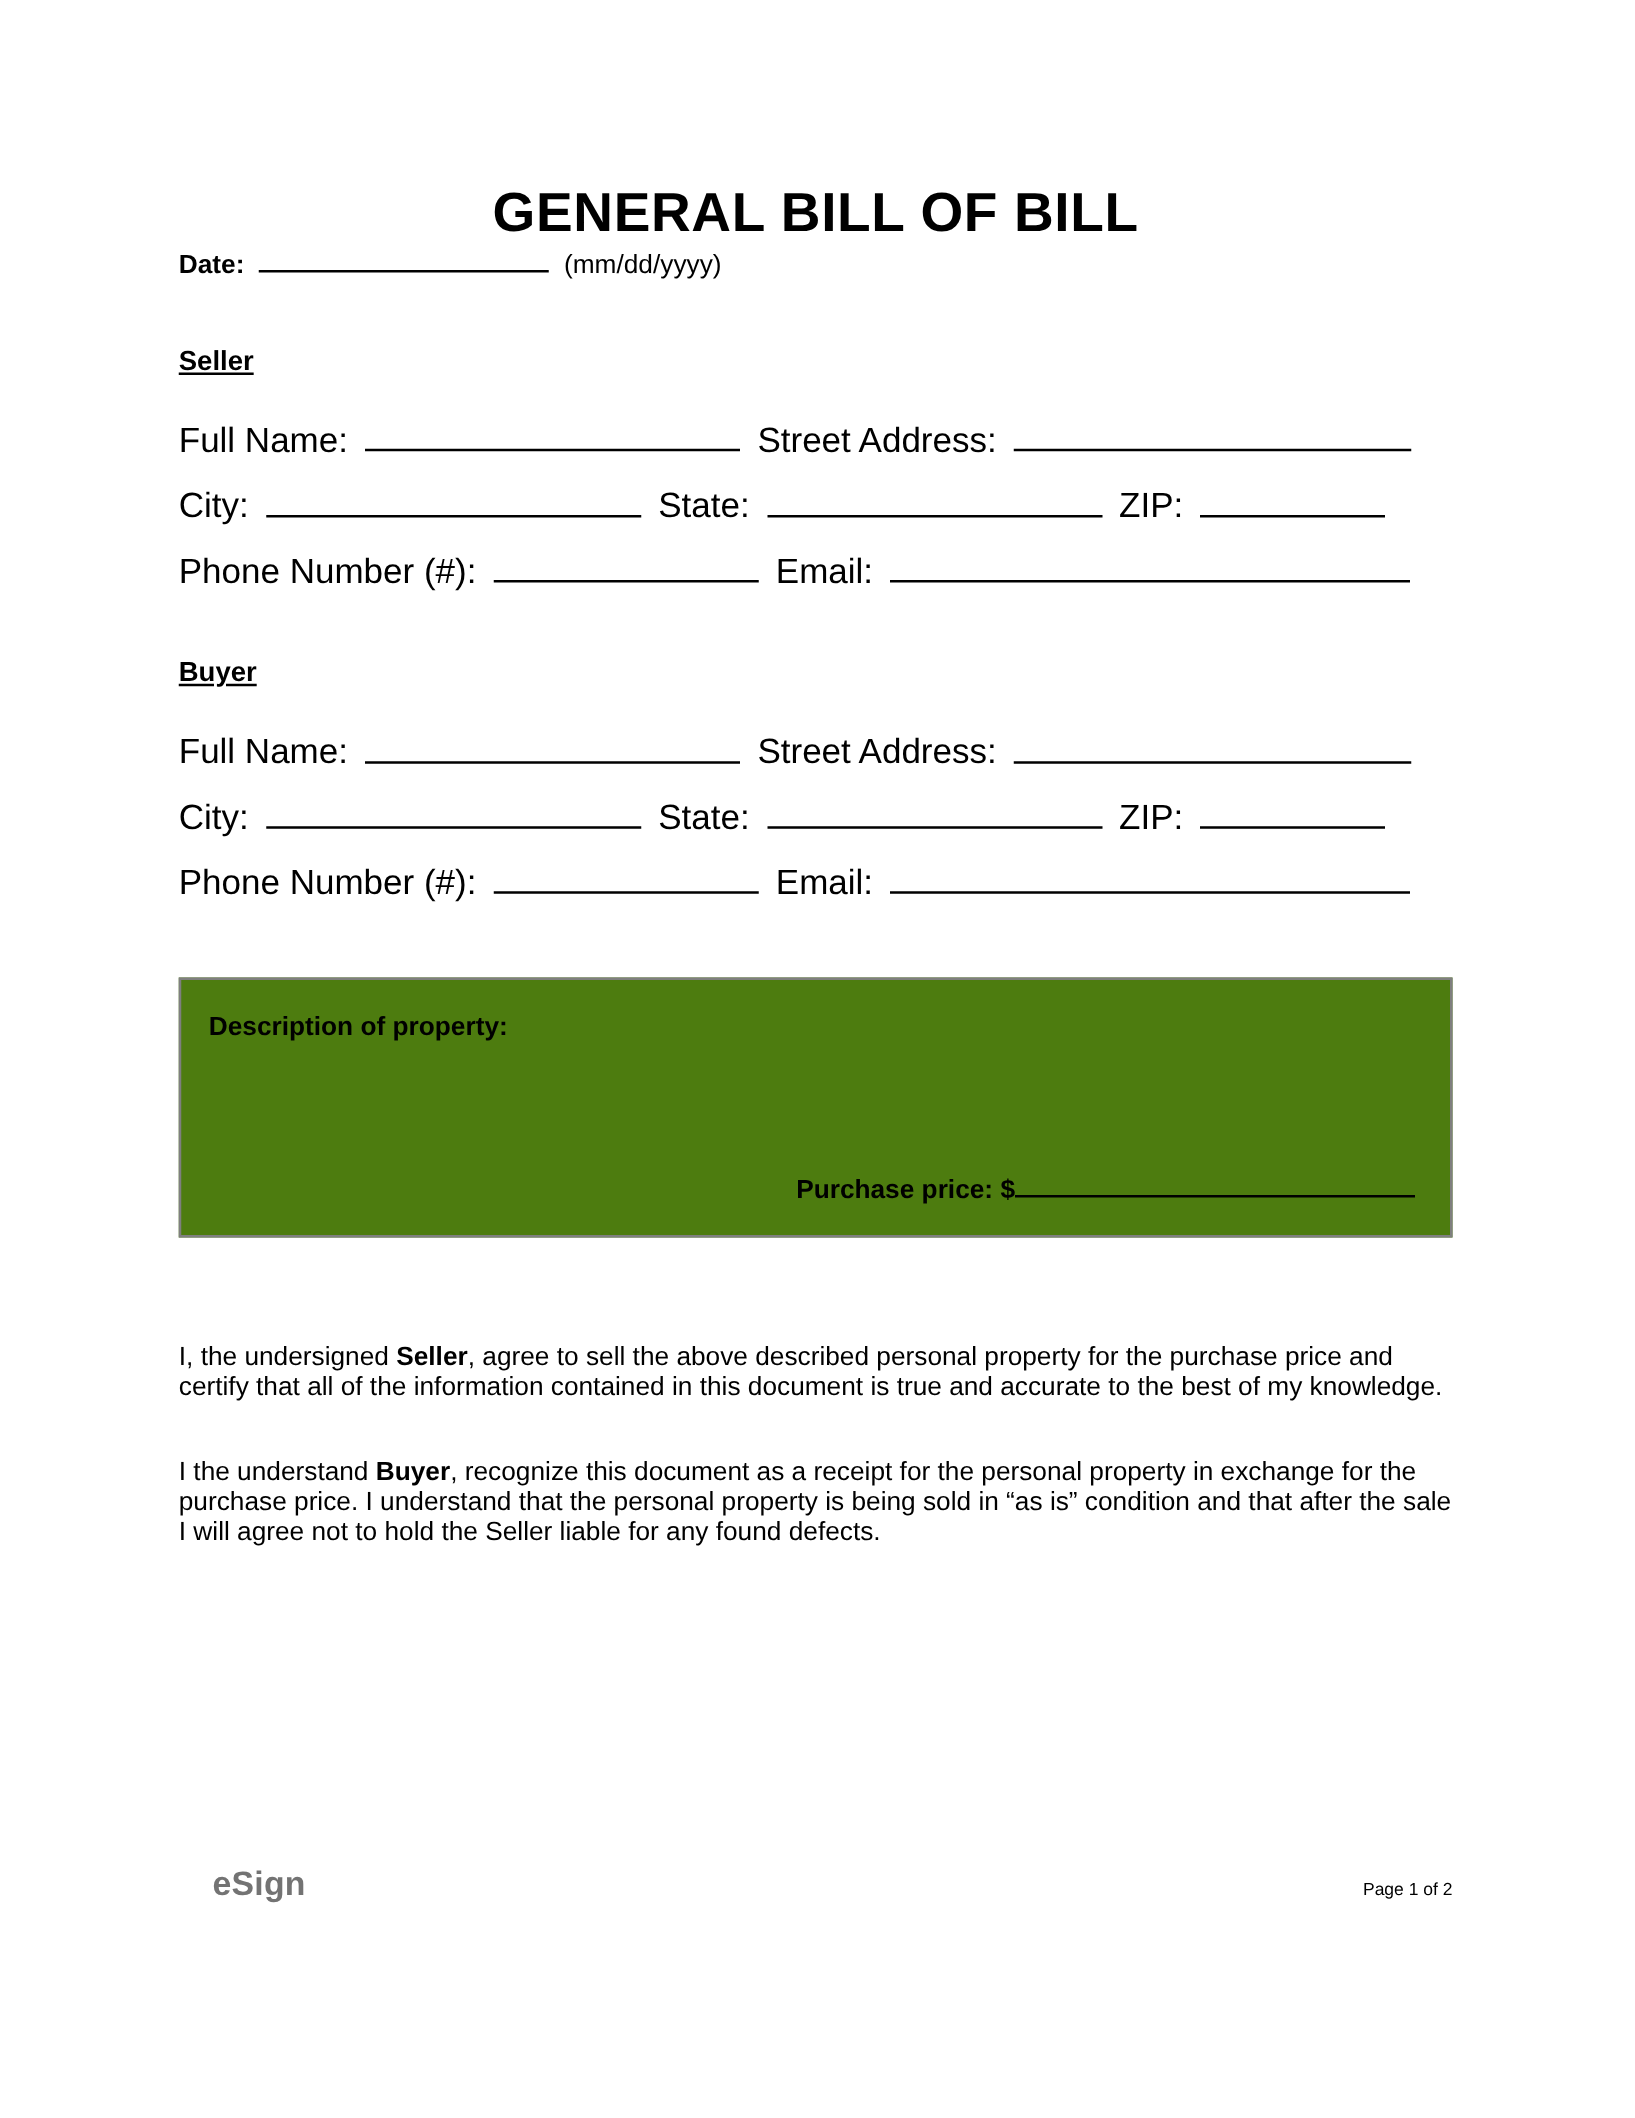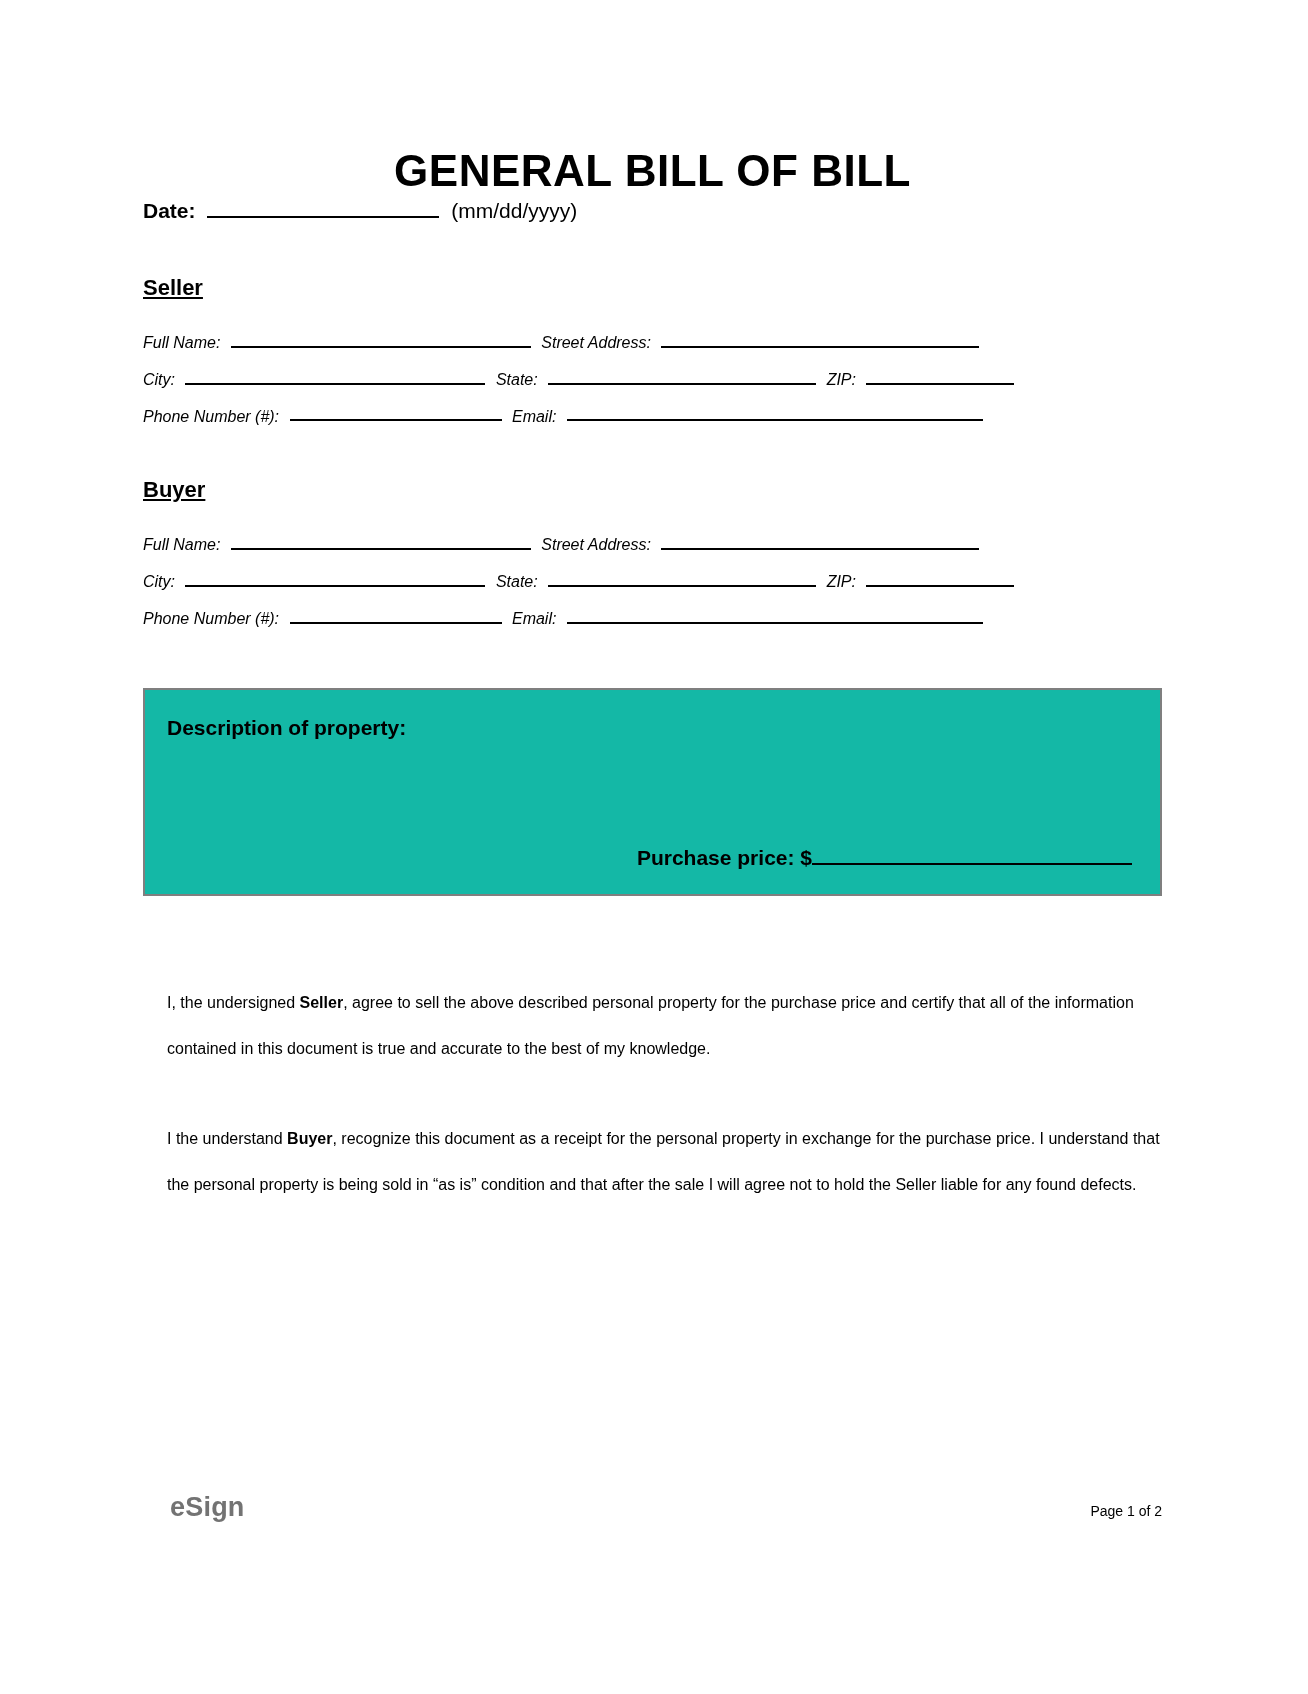--- a/index.html
+++ b/index.html
@@ -42,51 +42,49 @@
   }
   .section { margin-top: 0; }
   .section-heading {
     font-size: 22px;
     font-weight: 700;
     text-decoration: underline;
     margin-top: 52px;
     margin-bottom: 30px;
   }
   .row {
-    font-size: 16px;
+    font-size: 28px;
     white-space: nowrap;
     margin-bottom: 16px;
-    font-style: italic;
   }
   .prop-box {
     margin-top: 60px;
-    background: #14b8a6;
+    background: #4d7c0f;
     border: 2px solid #7f7f7f;
     height: 208px;
     padding: 26px 22px 24px 22px;
     display: flex;
     flex-direction: column;
     justify-content: space-between;
   }
   .prop-box .box-label {
     font-size: 21px;
     font-weight: 700;
   }
   .prop-box .price-row {
     font-size: 21px;
     font-weight: 700;
     white-space: nowrap;
     text-align: right;
   }
   .prop-box .price-row .blank { margin-left: 0; }
   .para {
-    font-size: 16px;
-    line-height: 46px;
+    font-size: 21px;
+    line-height: 24px;
     margin-top: 44px;
-    margin-left: 24px;
   }
   .para.first { margin-top: 84px; }
   .para strong { font-weight: 700; }
   .footer {
     position: absolute;
     left: 170px;
     right: 146px;
     top: 1492px;
     display: flex;
     justify-content: space-between;

